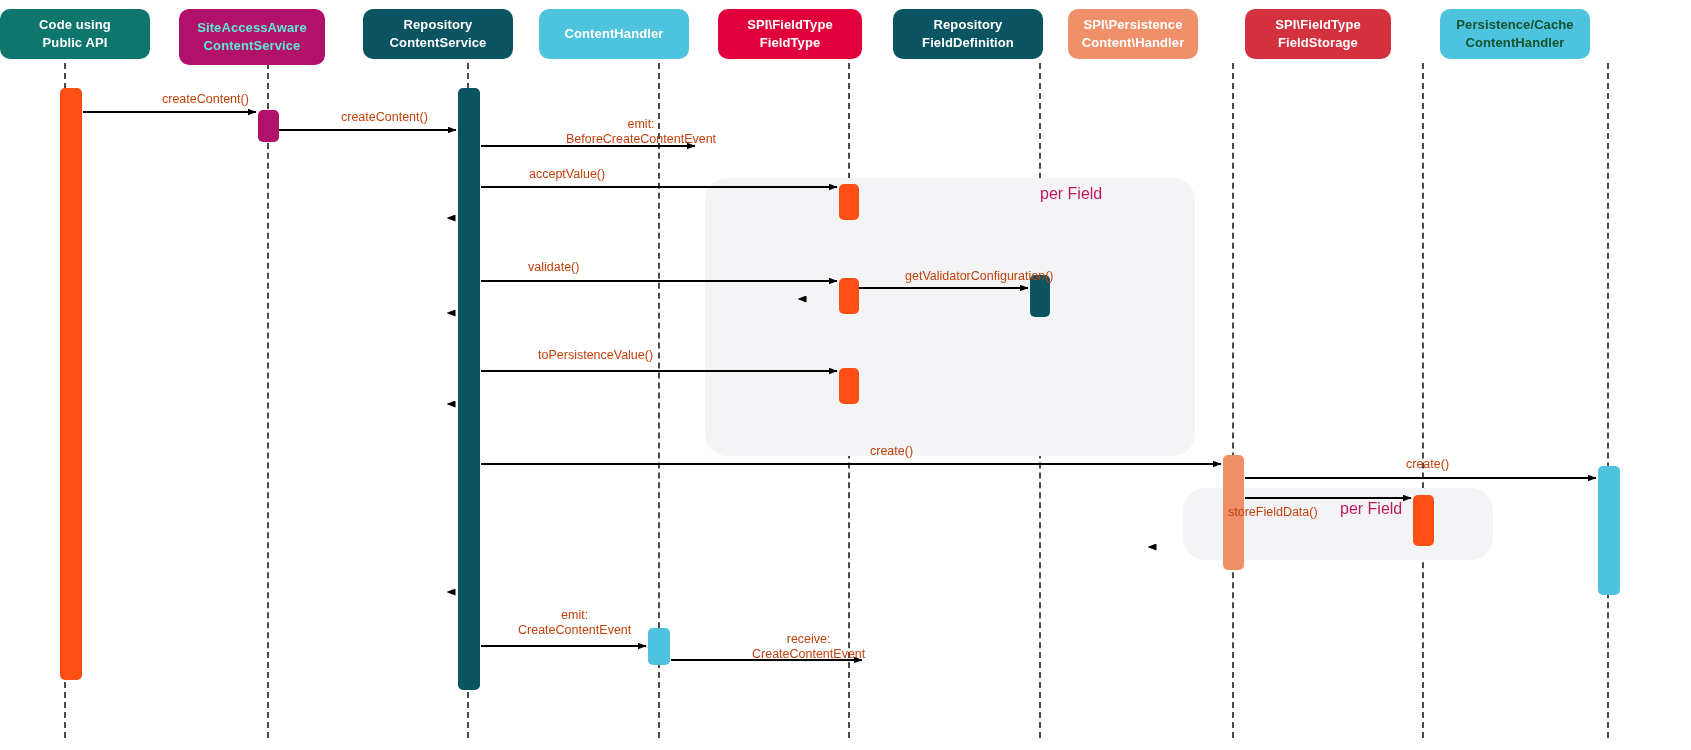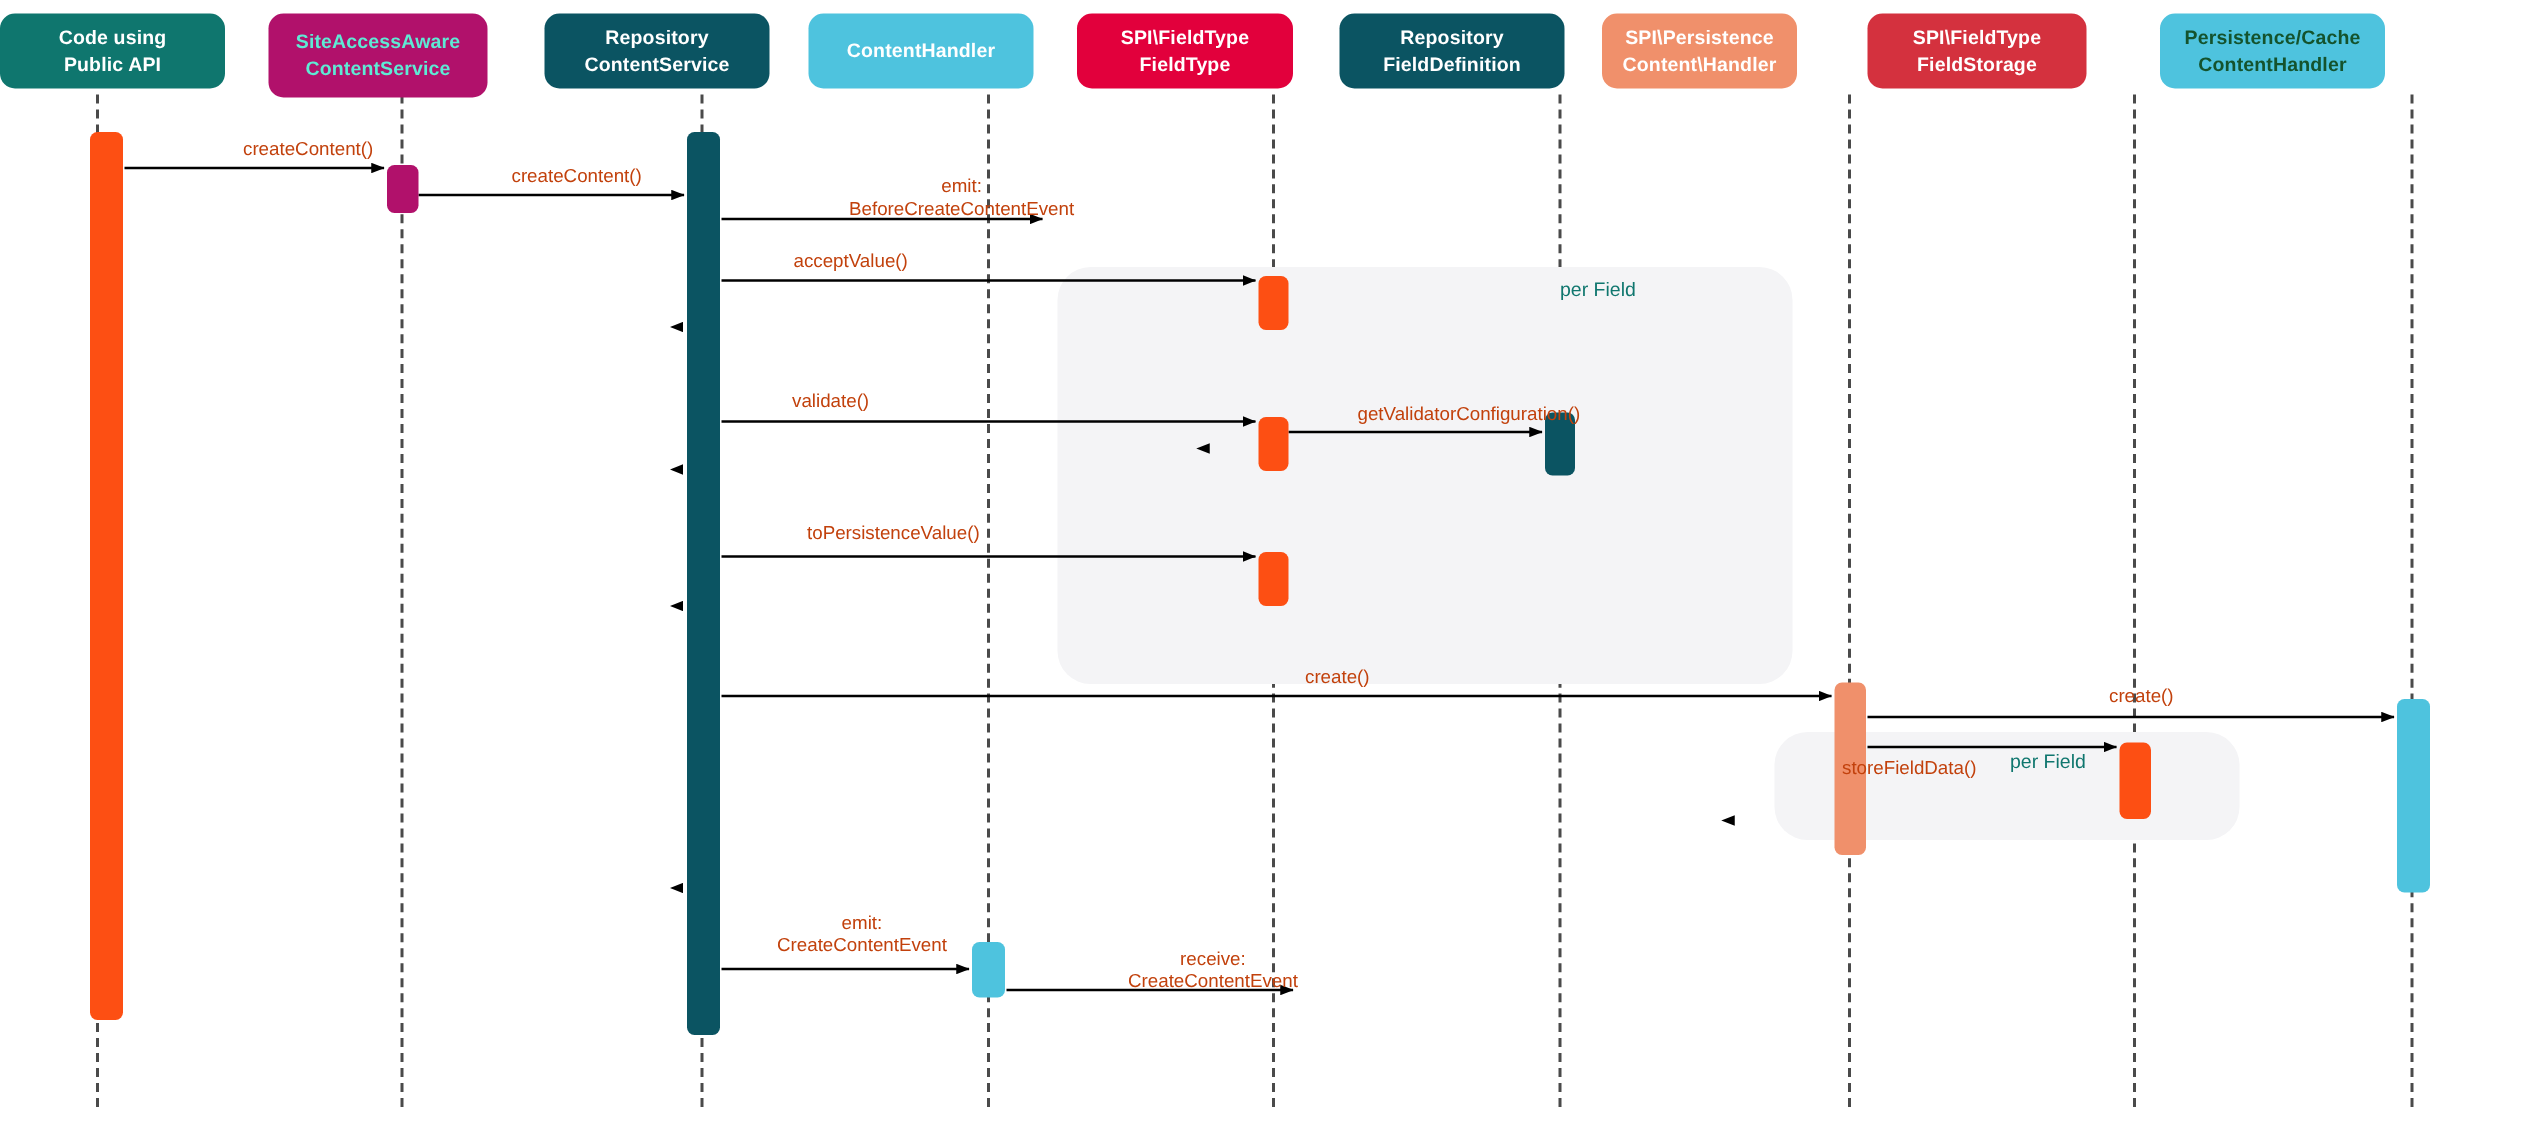--- a/index.html
+++ b/index.html
@@ -32,22 +32,22 @@
     position:absolute;
     border-radius:5px;
   }
   .frag{
     position:absolute;
     background:#f4f4f6;
     border-radius:22px;
   }
   .frag-label{
     position:absolute;
-    font-size:13px;
-    color:#0f766e;
+    font-size:16px;
+    color:#be185d;
     font-family:"Liberation Sans", sans-serif;
   }
   .msg-label{
     position:absolute;
     font-size:12.5px;
     color:#c2410c;
     text-align:center;
     line-height:1.2;
     white-space:pre-line;
     font-family:"Liberation Sans", sans-serif;

